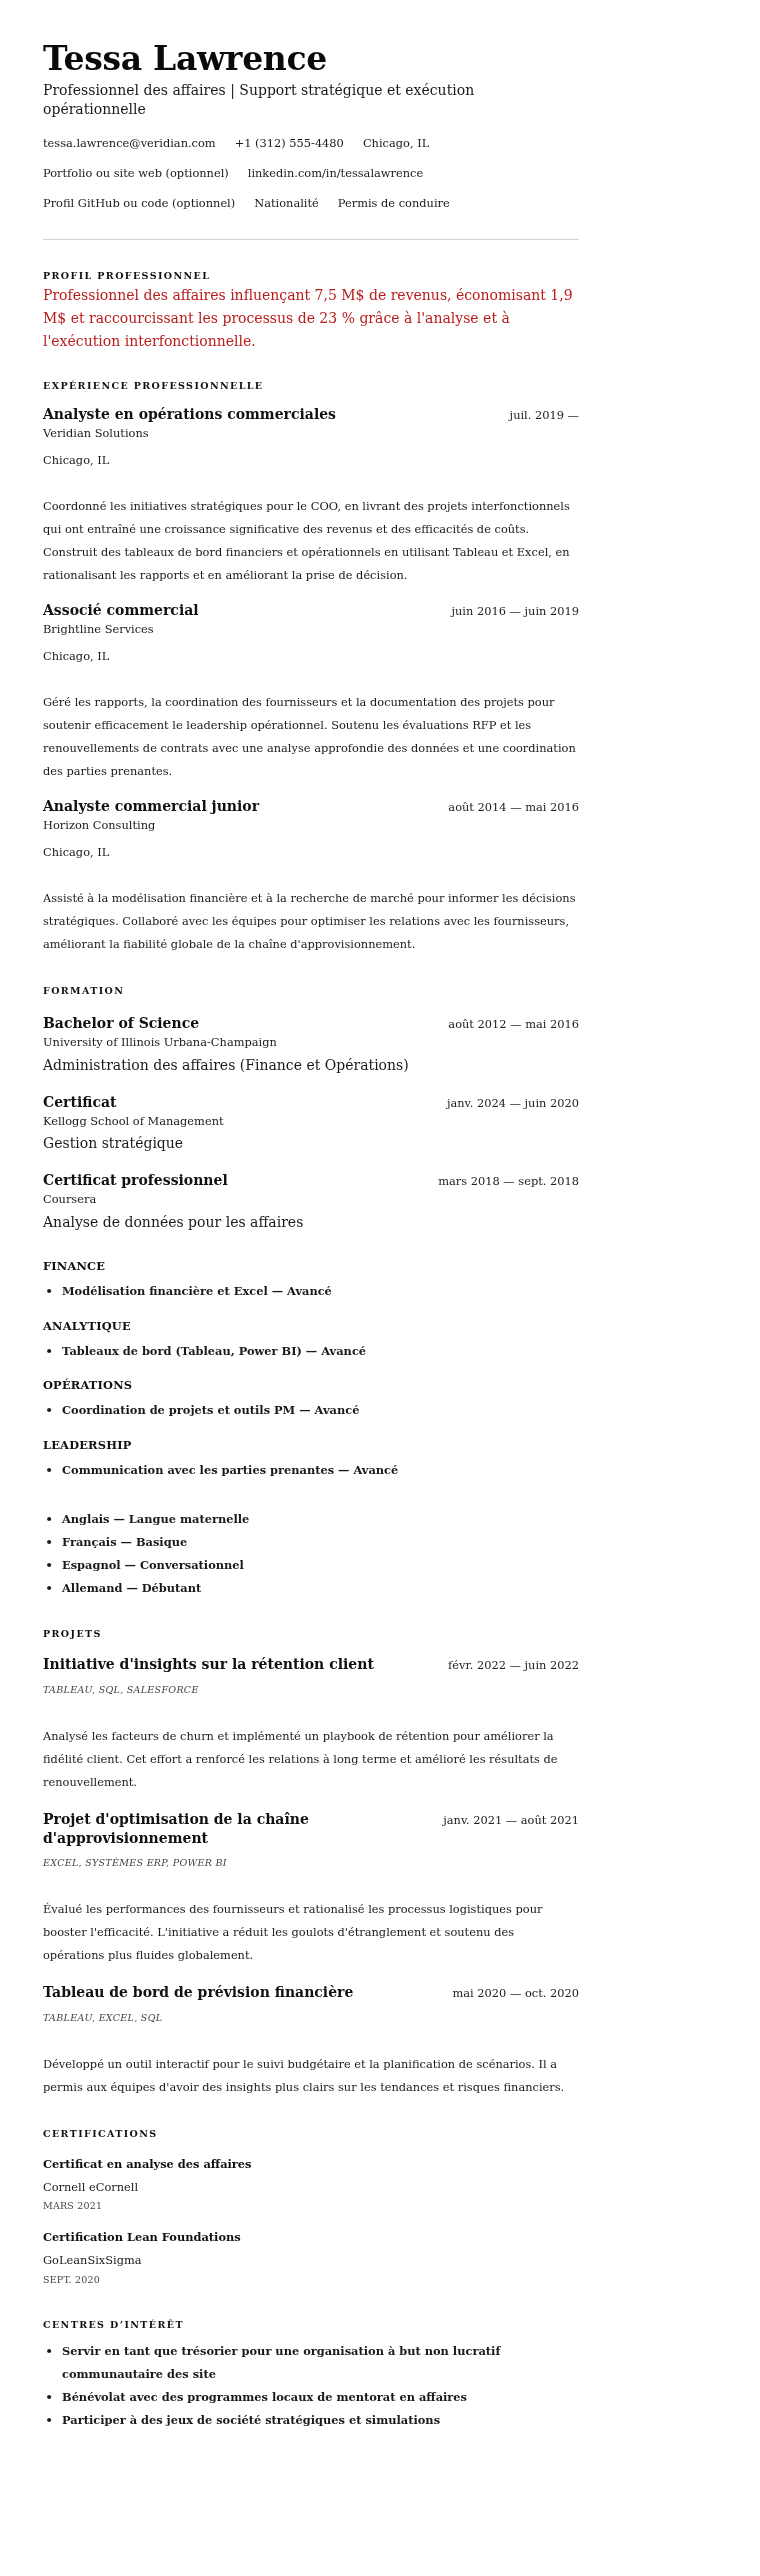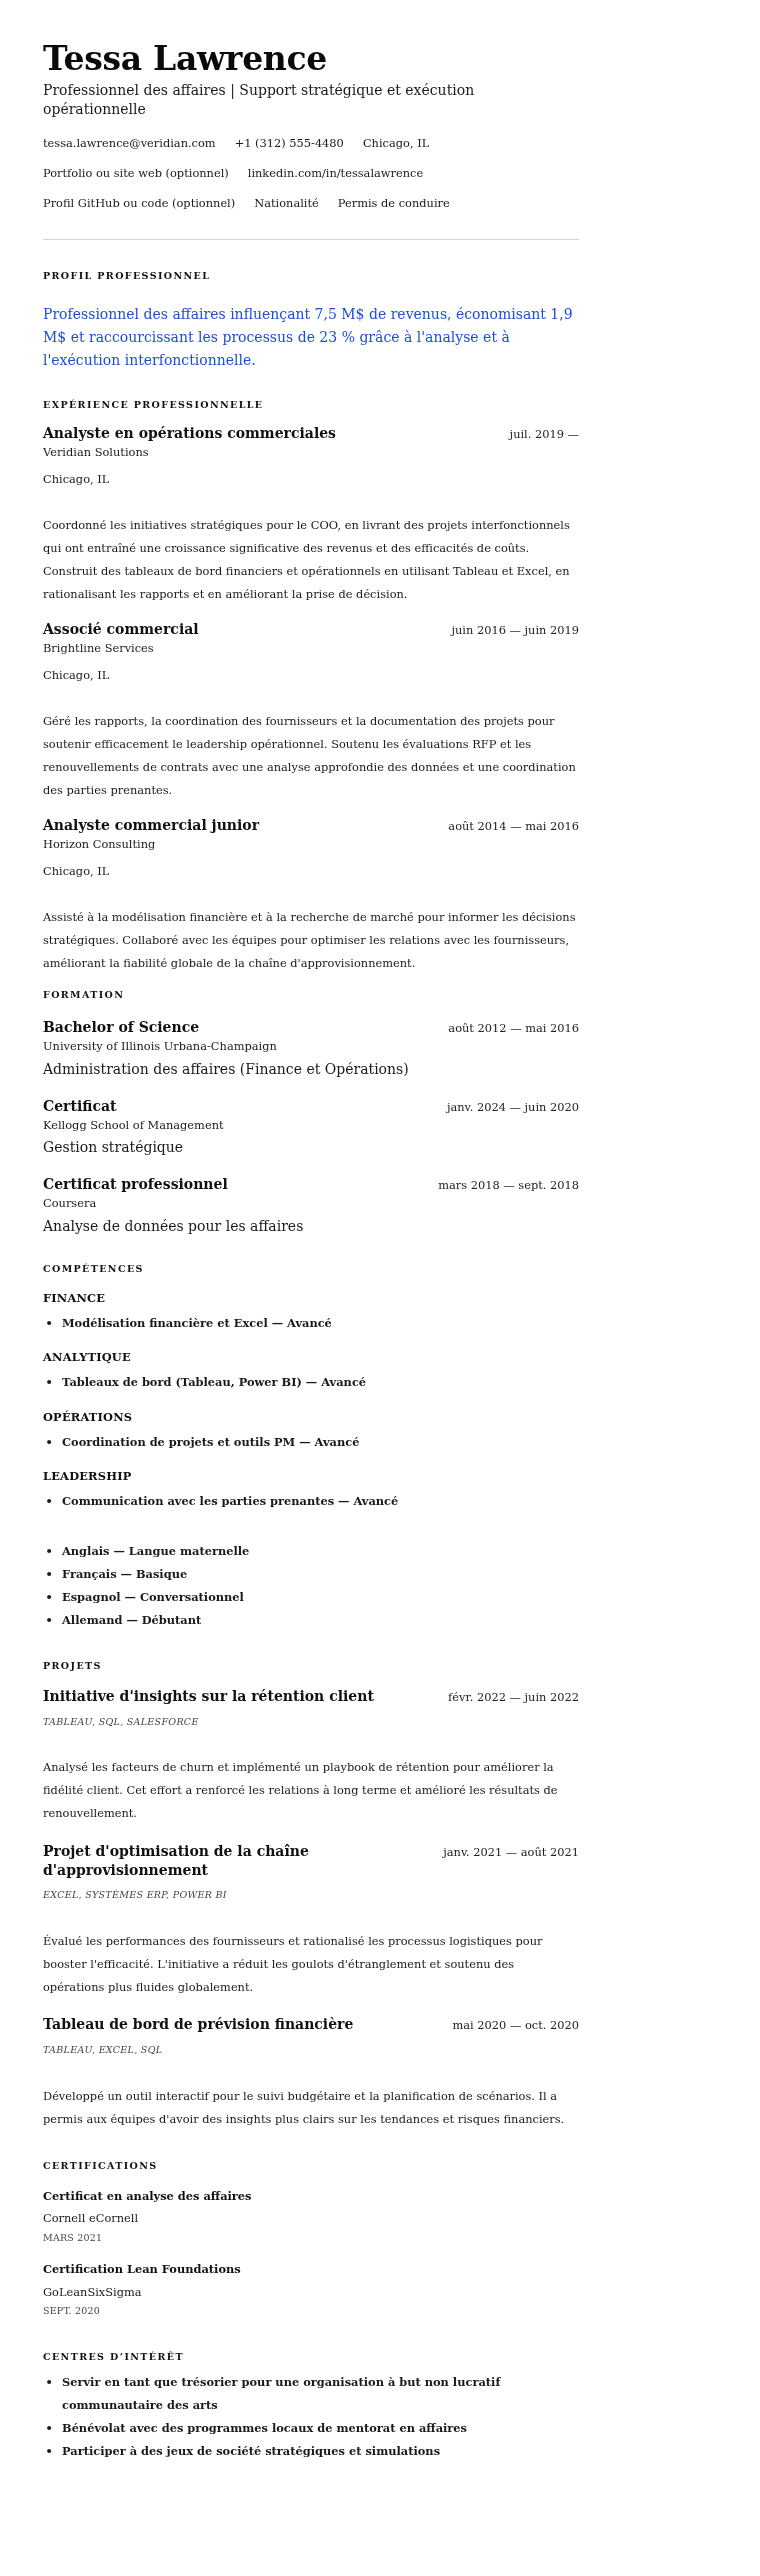--- a/index.html
+++ b/index.html
@@ -13,33 +13,33 @@
   .name { font-size: 33px; font-weight: bold; line-height: 43px; color: #0a0a0a; letter-spacing: -0.3px; }
   .subtitle { font-size: 14px; line-height: 19px; margin-top: 1.3px; color: #1a1a1a; }
   .contact-row { font-size: 11.4px; line-height: 15px; margin-top: 15px; color: #1a1a1a; display: flex; flex-wrap: wrap; }
   .contact-row.first { margin-top: 16.5px; }
   .contact-row span { margin-right: 19px; }
   .contact-row + .contact-row { margin-top: 15px; }
   .divider { height: 1.3px; background: #d4d4d4; margin-top: 28px; margin-bottom: 0; }
 
   .section-title { font-size: 9.5px; font-weight: bold; letter-spacing: 1.4px; text-transform: uppercase; color: #111; line-height: 12.7px; }
   .summary-sec { margin-top: 30px; }
-  .summary { font-size: 14px; line-height: 23px; margin-top: 20px; color: #1d4ed8; }
+  .summary { font-size: 14px; line-height: 23px; margin-top: 1px; color: #b91c1c; }
 
   .exp-sec { margin-top: 27px; }
   .entry-head { display: flex; justify-content: space-between; align-items: baseline; }
   .entry-title { font-size: 14px; font-weight: bold; color: #111; line-height: 19px; }
   .entry-date { font-size: 11.4px; color: #222; line-height: 19px; white-space: nowrap; }
   .entry-org { font-size: 11.4px; line-height: 16.5px; color: #1a1a1a; }
   .entry-loc { font-size: 11.4px; line-height: 16.5px; color: #1a1a1a; margin-top: 10px; }
   .entry-desc { font-size: 11.4px; line-height: 23px; color: #1a1a1a; margin-top: 27px; }
   .exp-entry { margin-top: 12.7px; }
   .exp-entry + .exp-entry { margin-top: 14px; }
 
-  .edu-sec { margin-top: 14px; }
+  .edu-sec { margin-top: 29px; }
   .edu-entry { margin-top: 16.5px; }
   .edu-entry + .edu-entry { margin-top: 19px; }
   .edu-field { font-size: 14px; line-height: 16.5px; margin-top: 6.3px; color: #1a1a1a; }
 
   .skills-sec { margin-top: 29px; }
   .skill-cat { font-size: 11.4px; font-weight: bold; letter-spacing: 0.2px; color: #111; margin-top: 19px; line-height: 15px; }
   .skill-cat.first { margin-top: 15px; }
   ul.bullets { list-style: none; margin-top: 10px; font-weight: bold; }
   ul.bullets li { font-size: 11.4px; line-height: 23px; position: relative; padding-left: 19px; color: #1a1a1a; }
   ul.bullets li::before { content: "\2022"; position: absolute; left: 2.5px; top: 0; font-size: 11.4px; }
@@ -157,21 +157,20 @@
       <div class="entry-head">
         <div class="entry-title">Certificat professionnel</div>
         <div class="entry-date">mars 2018 — sept. 2018</div>
       </div>
       <div class="entry-org">Coursera</div>
       <div class="edu-field">Analyse de données pour les affaires</div>
     </div>
   </section>
 
   <section class="skills-sec">
-    <h2 class="section-title">Compétences</h2>
 
     <div class="skill-cat first">FINANCE</div>
     <ul class="bullets">
       <li>Modélisation financière et Excel — Avancé</li>
     </ul>
 
     <div class="skill-cat">ANALYTIQUE</div>
     <ul class="bullets">
       <li>Tableaux de bord (Tableau, Power BI) — Avancé</li>
     </ul>
@@ -239,20 +238,20 @@
     <div class="cert-entry">
       <div class="cert-title">Certification Lean Foundations</div>
       <div class="cert-issuer">GoLeanSixSigma</div>
       <div class="cert-date">sept. 2020</div>
     </div>
   </section>
 
   <section class="int-sec">
     <h2 class="section-title">Centres d’intérêt</h2>
     <ul class="bullets">
-      <li>Servir en tant que trésorier pour une organisation à but non lucratif communautaire des arts</li>
+      <li>Servir en tant que trésorier pour une organisation à but non lucratif communautaire des site</li>
       <li>Bénévolat avec des programmes locaux de mentorat en affaires</li>
       <li>Participer à des jeux de société stratégiques et simulations</li>
     </ul>
   </section>
 
 </div>
 
 
 </body></html>

